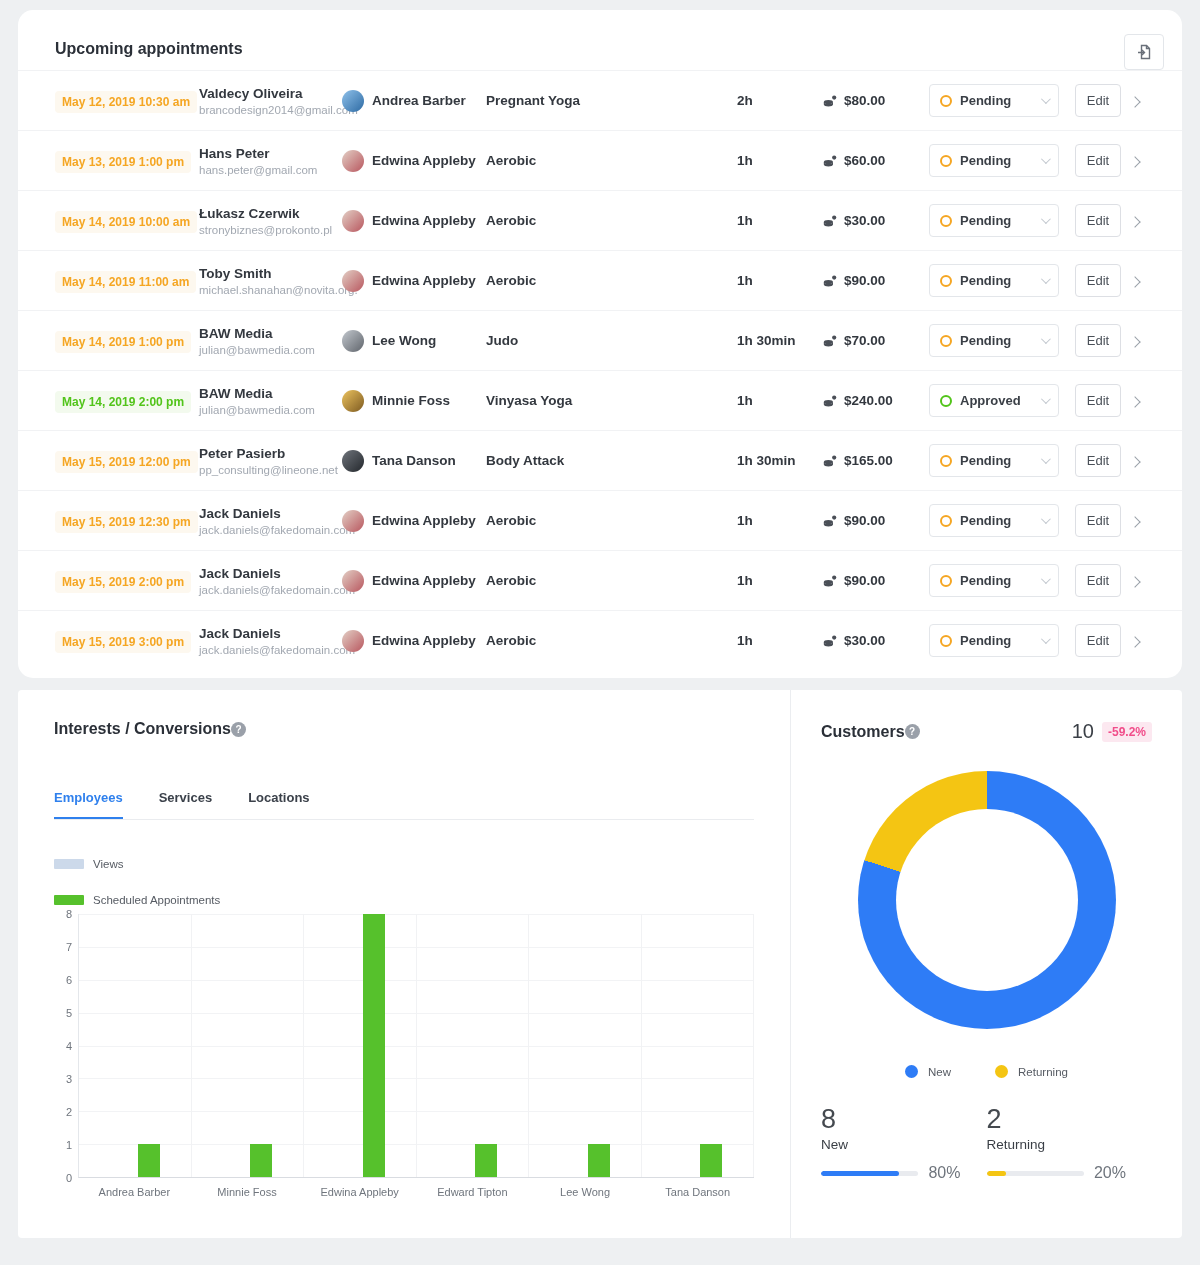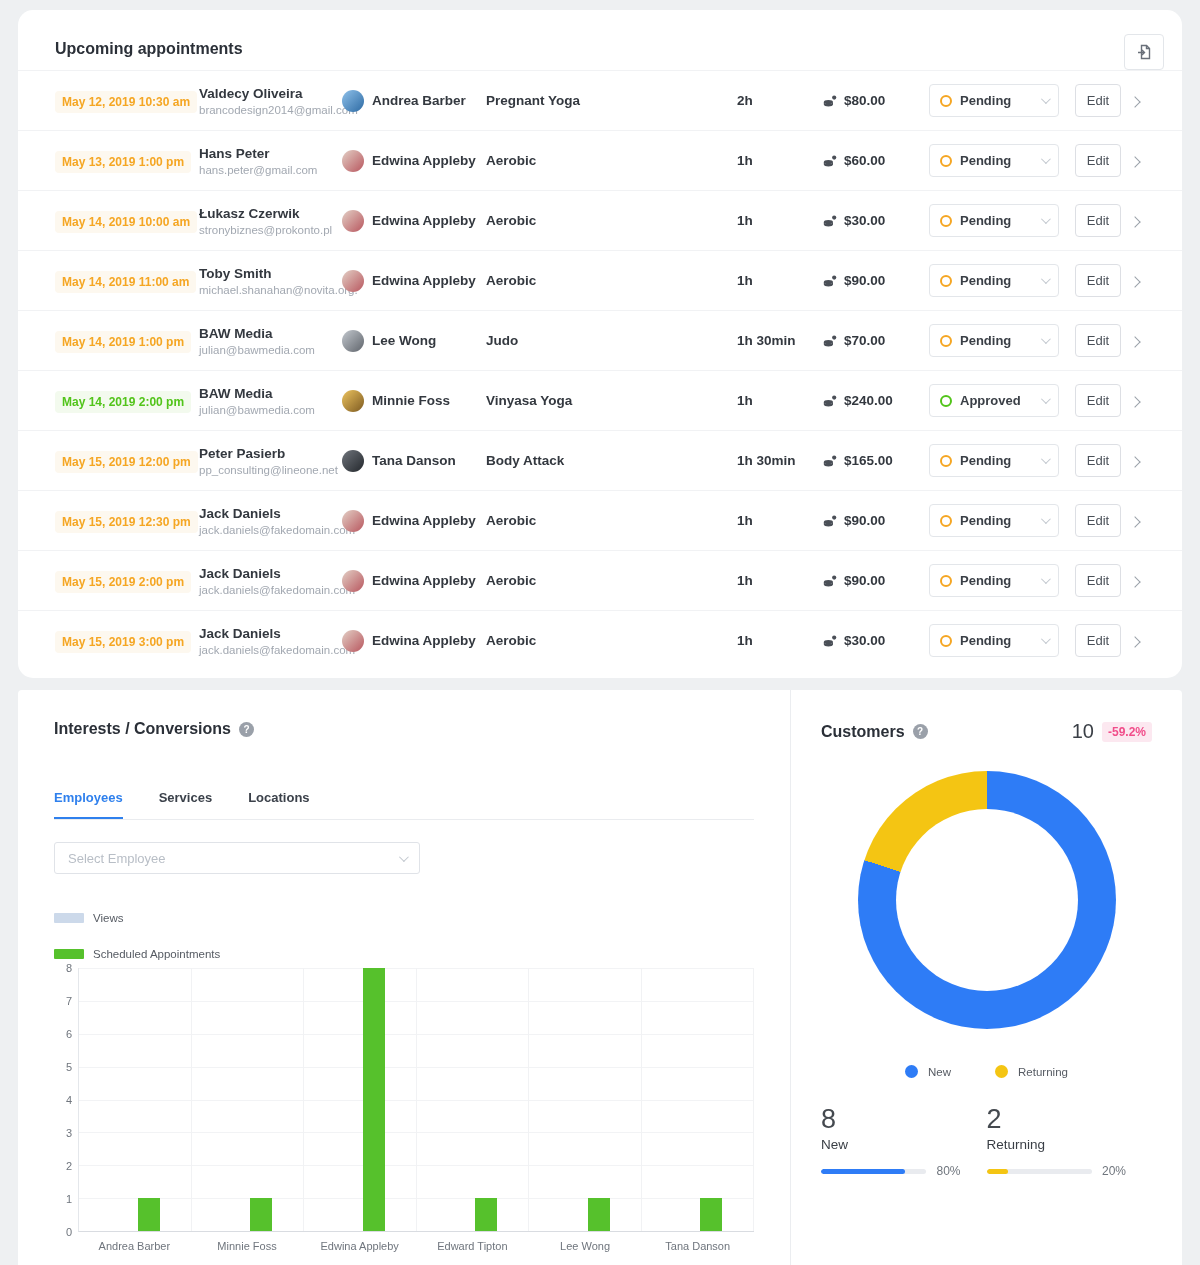--- a/index.html
+++ b/index.html
@@ -35,21 +35,21 @@
   .approved .ring { border-color:#52c41a; }
   .stext { font-size:13px; font-weight:700; color:#3a3f46; flex:1; }
   .chev-down { width:7px; height:7px; border-right:1.5px solid #c2c8cf; border-bottom:1.5px solid #c2c8cf; transform:rotate(45deg) translateY(-2px); }
   .edit { width:46px; height:33px; background:#fff; border:1px solid #dddfe4; border-radius:4px; font-size:13px; color:#4a5058; cursor:pointer; font-family:inherit; }
   .chev-right { width:8px; height:8px; border-right:1.7px solid #9aa1a9; border-bottom:1.7px solid #9aa1a9; transform:rotate(-45deg); display:inline-block; cursor:pointer; }
 
   
   .bottom { display:flex; margin-top:12px; }
   .panel-left { width:772px; padding:30px 36px 40px; border-radius:4px 0 0 4px; }
   .panel-right { width:392px; padding:30px 30px 40px; border-left:1px solid #ebedf0; border-radius:0 4px 4px 0; }
-  .sec-title { font-size:16px; font-weight:700; color:#2b3038; display:flex; align-items:center; gap:8px; }
+  .sec-title { font-size:16px; font-weight:700; color:#2b3038; display:flex; align-items:center; }
   .help { width:15px; height:15px; border-radius:50%; background:#9aa0a9; color:#fff; font-size:10px; font-weight:700; display:inline-flex; align-items:center; justify-content:center; }
 
   .tabs { display:flex; gap:36px; border-bottom:1px solid #eaecef; margin-top:24px; }
   .tab { font-size:13px; font-weight:700; color:#3b414a; padding-bottom:12px; cursor:pointer; border-bottom:2px solid transparent;margin-top:28px; }
   .tab.active { color:#2f80ed; border-bottom-color:#2f80ed; }
 
   .select { margin-top:22px; width:366px; height:32px; border:1px solid #e0e3e8; border-radius:3px; display:flex; align-items:center; padding:0 13px; cursor:pointer; }
   .select .ph { flex:1; font-size:13px; color:#b8bec6; }
 
   .chart { margin-top:38px; }
@@ -76,21 +76,21 @@
   .d-legend { display:flex; justify-content:center; gap:44px; margin-top:36px; }
   .d-legend .li { display:flex; align-items:center; gap:10px; font-size:11.5px; color:#565b63; }
   .dot { width:13px; height:13px; border-radius:50%; }
   .stats { display:flex; margin-top:26px; }
   .stat { flex:1; padding-right:26px; }
   .stat .num { font-size:27px; color:#44494f; }
   .stat .lbl { font-size:13.5px; color:#3a3f46; margin-top:2px; }
   .bar-row { display:flex; align-items:center; margin-top:12px; gap:10px; }
   .track { flex:1; height:5px; border-radius:3px; background:#e9ebef; overflow:hidden; }
   .fill { height:100%; border-radius:3px; }
-  .pct { font-size:12px; color:#6f757d; }
+  .pct { font-size:16px; color:#6f757d; }
 </style>
 </head>
 <body>
 
 <div class="page">
 
   <section class="card appts">
     <div class="appts-head">
       <div class="appts-title">Upcoming appointments</div>
       <button class="export-btn">
@@ -444,24 +444,20 @@
         <span>Interests / Conversions</span>
         <span class="help">?</span>
       </div>
 
       <div class="tabs" id="tabs">
           <div class="tab active">Employees</div>
           <div class="tab">Services</div>
           <div class="tab">Locations</div>
         </div>
 
-      <div class="select">
-        <span class="ph">Select Employee</span>
-        <span class="chev-down"></span>
-      </div>
 
       <div class="chart">
         <div class="legend" id="bar-legend">
             <span class="li">
               <span class="sw" style="background: rgb(204, 217, 234);"></span>
               <span>Views</span>
             </span>
             <span class="li">
               <span class="sw" style="background: rgb(86, 193, 44);"></span>
               <span>Scheduled Appointments</span>

